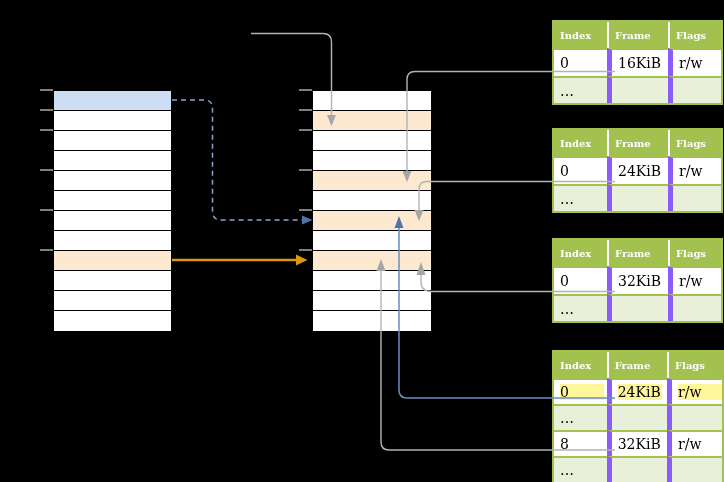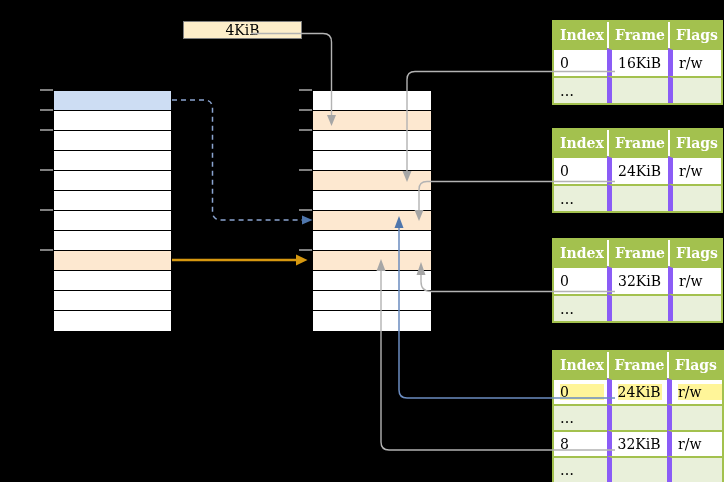--- a/index.html
+++ b/index.html
@@ -23,21 +23,21 @@
     background:var(--label_box_cream,#fdeeca);border:1px solid #7f7f7f;
     text-align:center;font-size:14px;line-height:16px;color:#000;
   }
   
   .ptable{
     position:absolute;left:552px;border-collapse:separate;border-spacing:0;
     border:2px solid var(--table_border_green,#a3c14e);background:#fff;table-layout:fixed;
   }
   .pt1{top:20px}.pt2{top:128px}.pt3{top:238px}.pt4{top:350px}
   .ptable th{
-    background:var(--table_header_green,#a3c14e);color:#fff;font-weight:bold;font-size:14px;
+    background:var(--table_header_green,#a3c14e);color:#fff;font-weight:bold;font-size:10px;
     text-align:left;padding:0 0 0 6px;height:26px;box-sizing:border-box;
     border-left:2px solid #fff;overflow:hidden;
   }
   .ptable th:first-child{border-left:none;}
   .ptable td{
     font-size:14px;color:#000;padding:0 0 0 6px;height:28px;box-sizing:border-box;
     border-left:5px solid #8b5cf6;border-top:2px solid var(--table_border_green,#a3c14e);
     overflow:hidden;white-space:nowrap;
   }
   .ptable td:first-child{border-left:none;}
@@ -76,23 +76,20 @@
       <div class="mrow orange"></div>
       <div class="mrow"></div>
       <div class="mrow orange"></div>
       <div class="mrow"></div>
       <div class="mrow orange"></div>
       <div class="mrow"></div>
       <div class="mrow"></div>
       <div class="mrow"></div>
     </div>
 
-  <div class="kibbox">
-    <span>4KiB</span>
-  </div>
 
   <table class="ptable pt1">
     <colgroup>
         <col style="width:53px">
         <col style="width:61px">
         <col style="width:53px">
       </colgroup>
     <thead>
         <tr>
       <th>Index</th>

